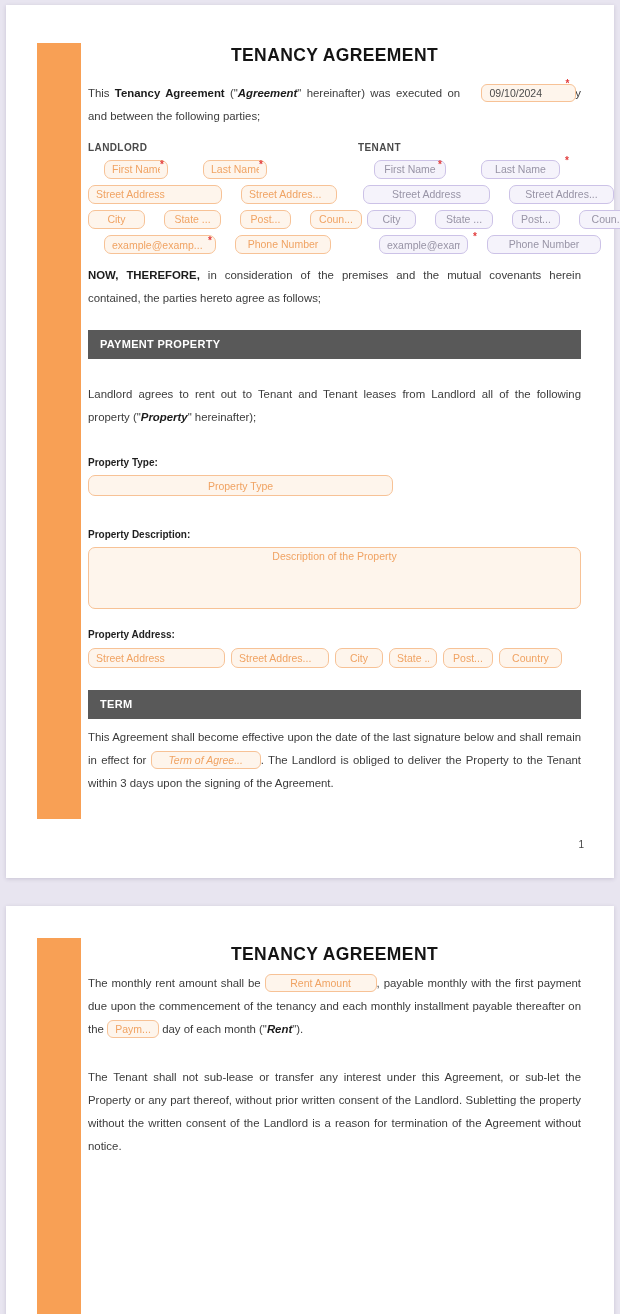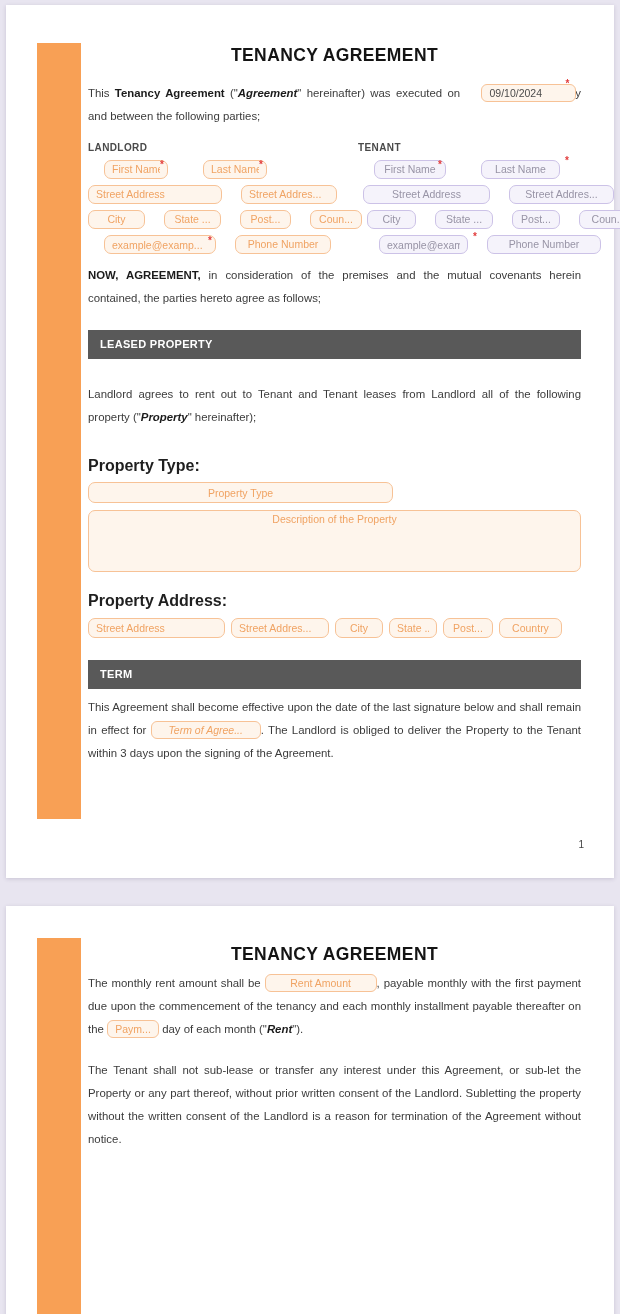--- a/index.html
+++ b/index.html
@@ -55,21 +55,21 @@
   .f{
     height:19px;border-radius:7px;font-size:10.5px;padding:0 7px;outline:none;
     font-family:inherit;color:#4b4b4b;
   }
   .f-orange{background:var(--orange-field-bg);border:1px solid var(--orange-field-border);}
   .f-orange::placeholder{color:var(--orange-placeholder);opacity:1;}
   .f-purple{background:var(--purple-field-bg);border:1px solid var(--purple-field-border);}
   .f-purple::placeholder{color:var(--purple-placeholder);opacity:1;}
   .f-center{text-align:center;}
   .inline-f{display:inline-block;vertical-align:middle;height:18px;border-radius:6px;margin-top:-2px;text-align:center;}
-  .lbl{display:block;font-size:16px;font-weight:bold;color:#1f1f1f;}
+  .lbl{display:block;font-size:10px;font-weight:bold;color:#1f1f1f;}
   .type-input{width:305px;height:21px;}
   textarea.f-area{
     width:100%;height:62px;border-radius:7px;resize:none;outline:none;
     background:var(--orange-field-bg);border:1px solid var(--orange-field-border);
     font-family:inherit;font-size:10.5px;text-align:center;color:#4b4b4b;
   }
   textarea.f-area::placeholder{color:var(--orange-placeholder);opacity:1;}
   .addr-row{display:flex;gap:6px;margin-top:8px;}
   .addr-row .f{height:20px;}
   .pagenum{position:absolute;right:30px;bottom:28px;font-size:10px;color:#444444;}
@@ -125,31 +125,32 @@
           <input class="f f-purple f-center" style="width: 48px;" placeholder="Post...">
           <input class="f f-purple f-center" style="width: 59px;" placeholder="Coun...">
         </div>
         <div class="frow" style="padding-left:5px">
           <span class="fld" style="width:115px"><input class="f f-purple f-center" placeholder="example@examp..." style=""><i class="req req-out">*</i></span>
           <input class="f f-purple f-center" style="width: 114px;" placeholder="Phone Number">
         </div>
       </div>
     </div>
 
-    <p class="para" style="margin-top:10px"><strong>NOW, AGREEMENT,</strong><span> in consideration of the premises and the mutual covenants herein contained, the parties hereto agree as follows;</span></p>
+    <p class="para" style="margin-top:10px"><strong>NOW, THEREFORE,</strong><span> in consideration of the premises and the mutual covenants herein contained, the parties hereto agree as follows;</span></p>
 
-    <div class="bar" style="margin-top:20px">LEASED PROPERTY</div>
+    <div class="bar" style="margin-top:20px">PAYMENT PROPERTY</div>
 
     <p class="para" style="margin-top:24px"><span>Landlord agrees to rent out to Tenant and Tenant leases from Landlord all of the following property ("</span><strong><em>Property</em></strong><span>" hereinafter);</span></p>
 
     <span class="lbl" style="margin-top:28px">Property Type:</span>
     <div style="margin-top:7px">
       <input class="f f-orange f-center type-input" placeholder="Property Type" style="">
     </div>
 
+    <span class="lbl" style="margin-top:33px">Property Description:</span>
     <div style="margin-top:7px">
       <textarea class="f-area" placeholder="Description of the Property" style=""></textarea>
     </div>
 
     <span class="lbl" style="margin-top:16px">Property Address:</span>
     <div class="addr-row">
       <input class="f f-orange" style="width: 137px;" placeholder="Street Address">
       <input class="f f-orange" style="width: 98px;" placeholder="Street Addres...">
       <input class="f f-orange f-center" style="width: 48px;" placeholder="City">
       <input class="f f-orange f-center" style="width: 48px;" placeholder="State ...">
@@ -169,16 +170,16 @@
   <div class="stripe"></div>
   <div class="content">
 
     <h1 class="doc-title" style="padding-top:38px">TENANCY AGREEMENT</h1>
 
 
     <p class="para" style="margin-top:7px"><span>The monthly rent amount shall be </span><input class="f f-orange inline-f" style="width: 112px;" placeholder="Rent Amount"><span>, payable monthly with the first payment due upon the commencement of the tenancy and each monthly installment payable thereafter on the </span><input class="f f-orange inline-f" style="width: 52px;" placeholder="Paym..."><span> day of each month ("</span><strong><em>Rent</em></strong><span>").</span></p>
 
 
 
-    <p class="para" style="margin-top:18px">The Tenant shall not sub-lease or transfer any interest under this Agreement, or sub-let the Property or any part thereof, without prior written consent of the Landlord. Subletting the property without the written consent of the Landlord is a reason for termination of the Agreement without notice.</p>
+    <p class="para" style="margin-top:25px">The Tenant shall not sub-lease or transfer any interest under this Agreement, or sub-let the Property or any part thereof, without prior written consent of the Landlord. Subletting the property without the written consent of the Landlord is a reason for termination of the Agreement without notice.</p>
 
   </div>
 </div>
 
 </body></html>

